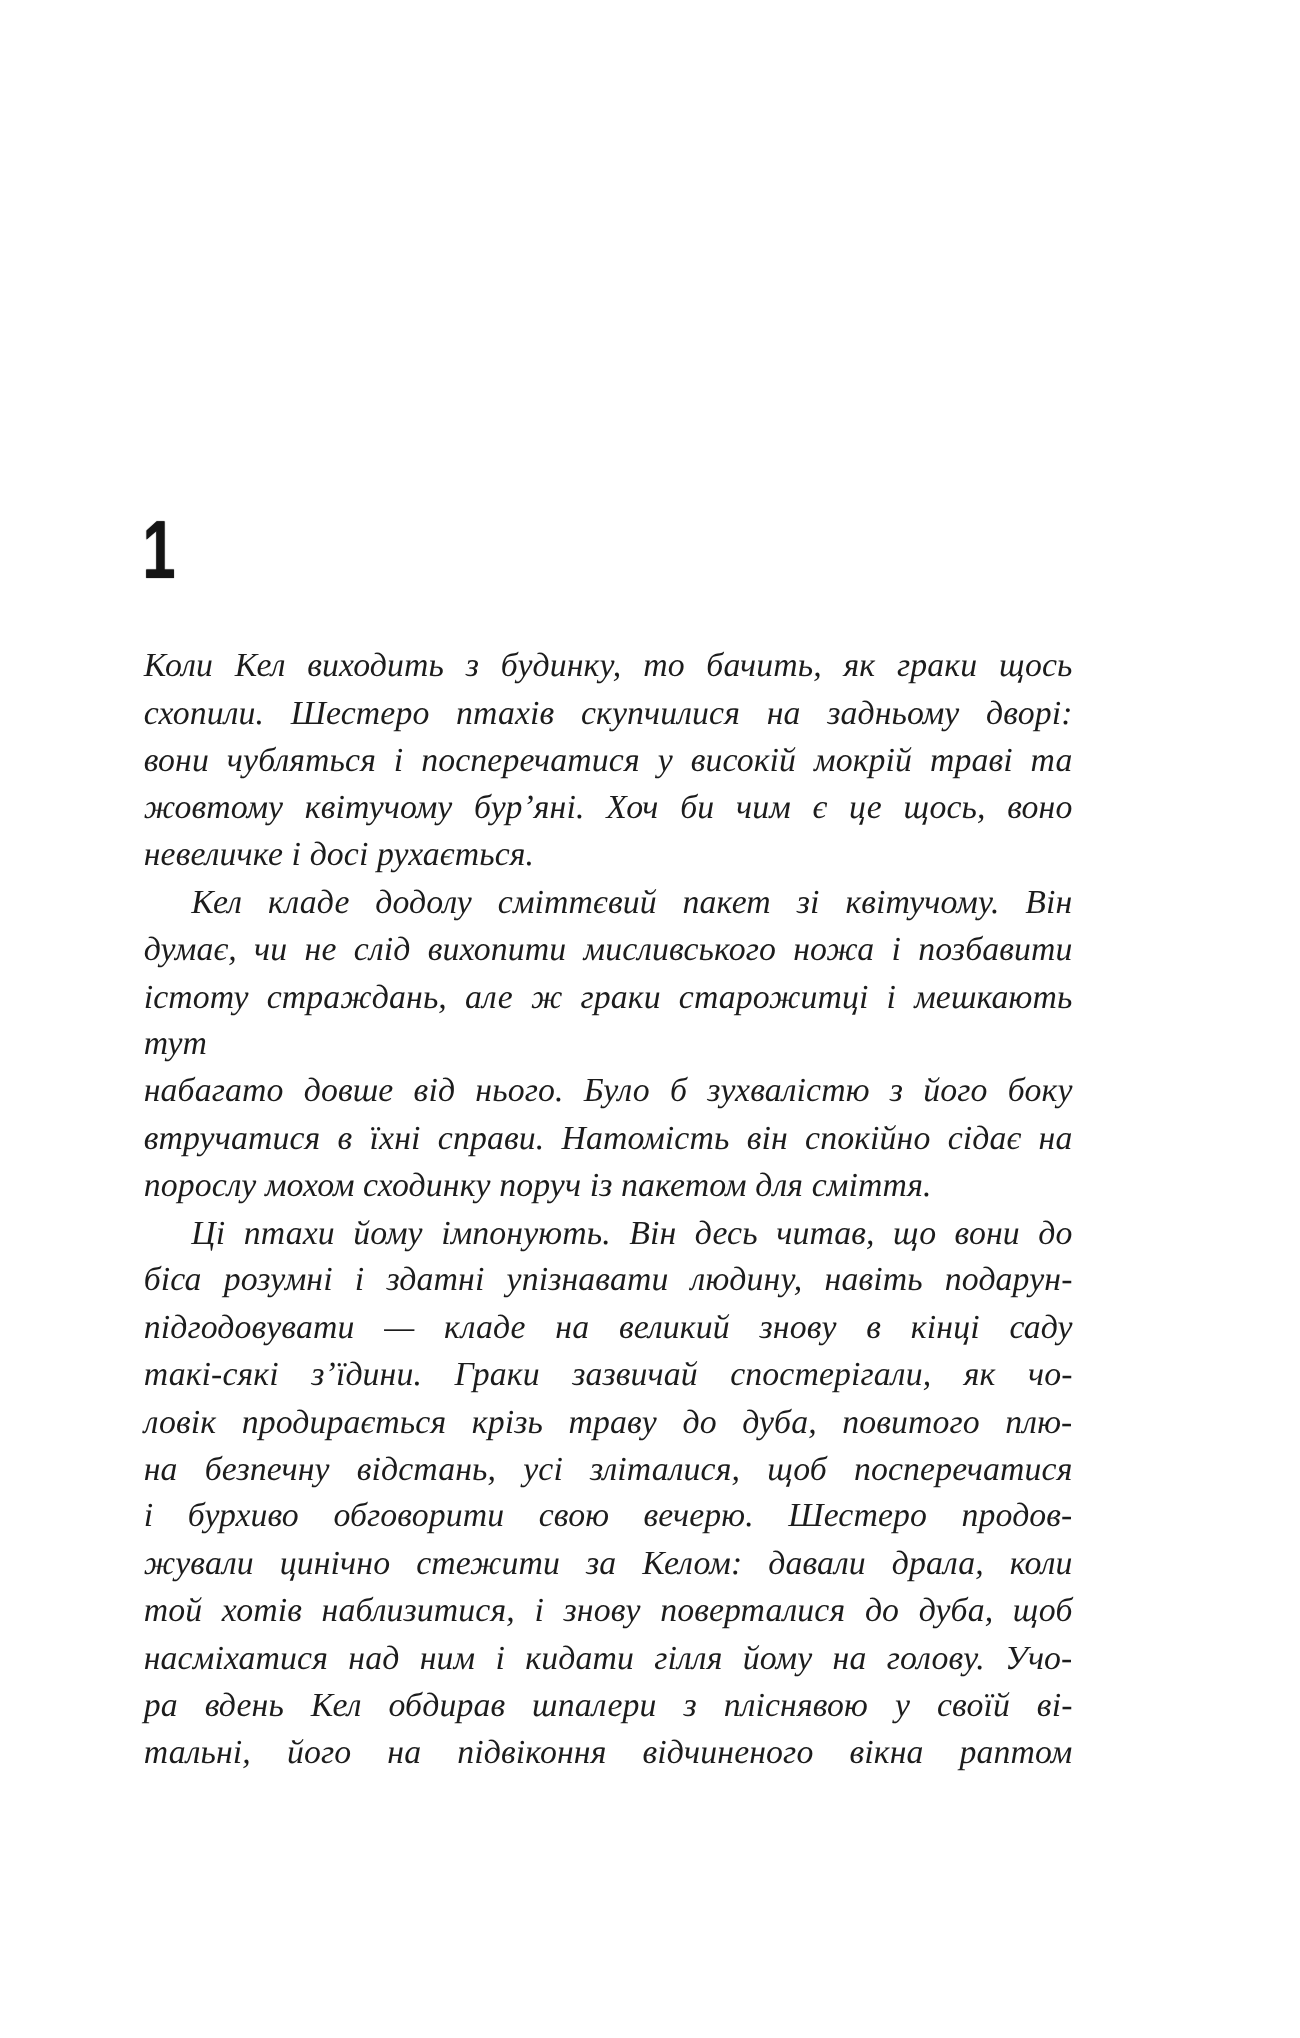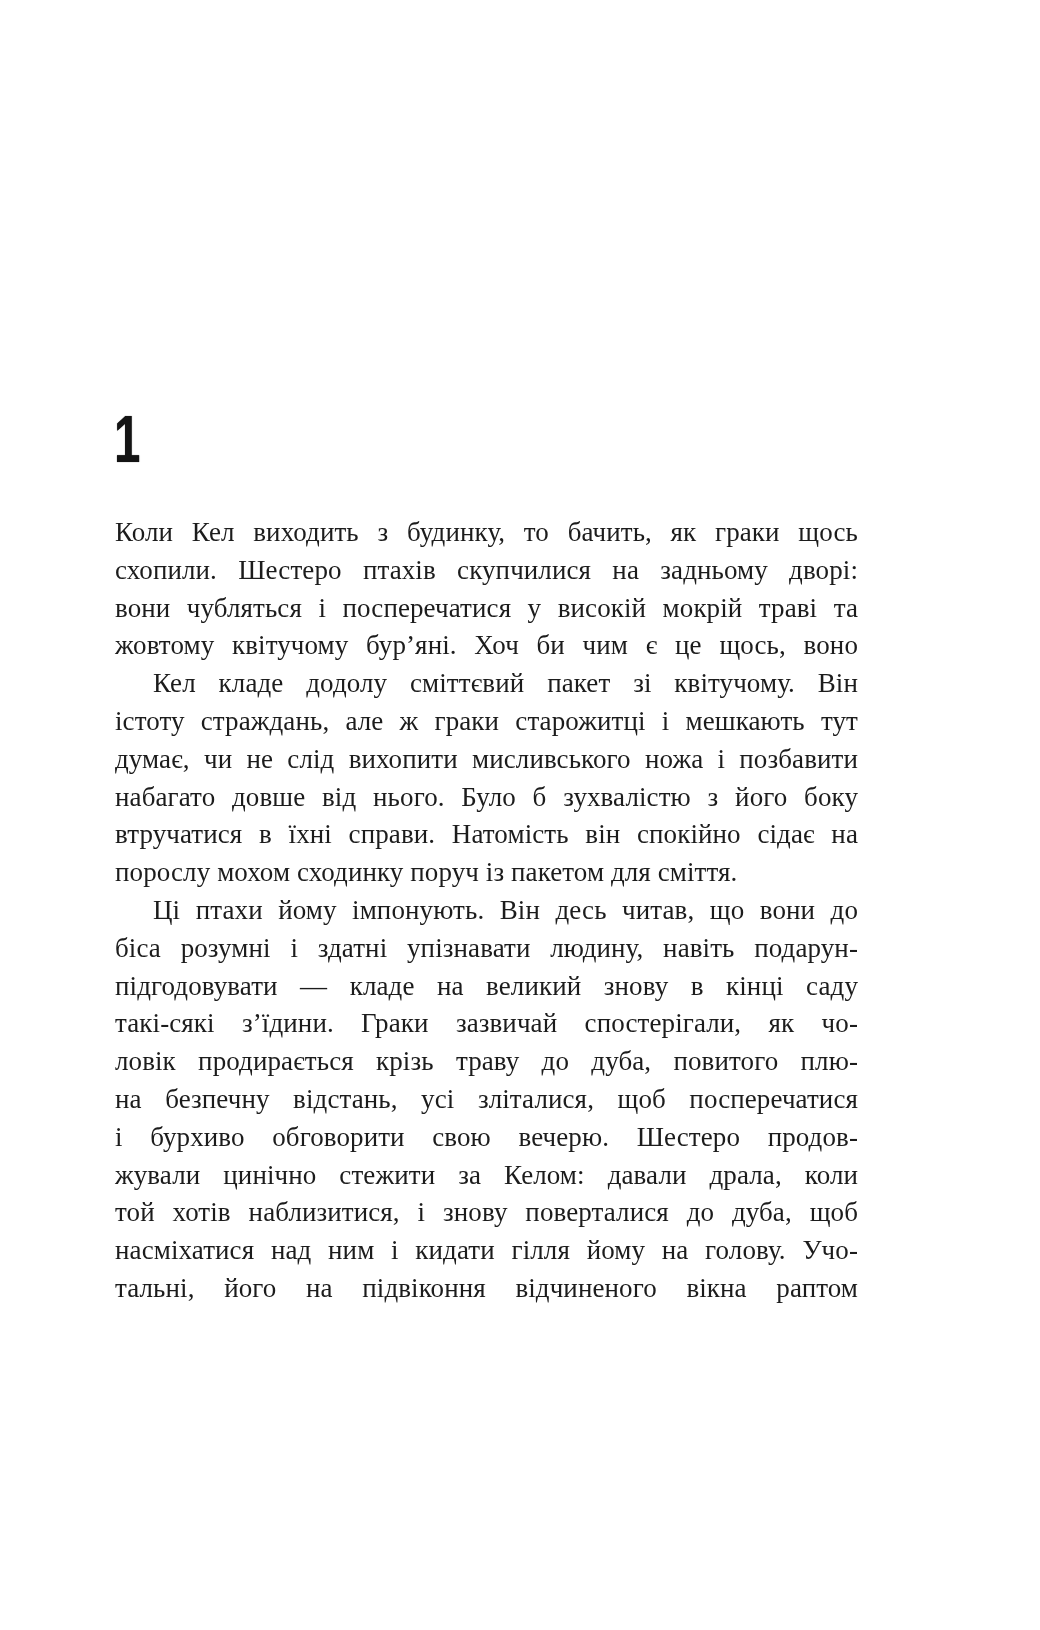--- a/index.html
+++ b/index.html
@@ -43,55 +43,58 @@
   }
   .paragraph {
     margin: 0;
     padding: 0;
   }
   .text-line {
     line-height: 37.8px;
     text-align: justify;
     text-align-last: justify;
     letter-spacing: 0.1px;
+    font-style: italic;
   }
   .text-line.last {
     text-align-last: left;
   }
   .text-line.first-indent {
     text-indent: 38px;
   }
 </style>
 </head>
 <body>
 
 <div class="book-page">
   <div class="chapter-number">1</div>
   <div class="body-text">
       <div class="paragraph">
         <div class="text-line">Коли Кел виходить з будинку, то бачить, як граки щось</div>
         <div class="text-line">схопили. Шестеро птахів скупчилися на задньому дворі:</div>
         <div class="text-line">вони чубляться і посперечатися у високій мокрій траві та</div>
         <div class="text-line">жовтому квітучому бур’яні. Хоч би чим є це щось, воно</div>
+        <div class="text-line last">невеличке і досі рухається.</div>
       </div>
       <div class="paragraph">
         <div class="text-line first-indent">Кел кладе додолу сміттєвий пакет зі квітучому. Він</div>
+        <div class="text-line">думає, чи не слід вихопити мисливського ножа і позбавити</div>
         <div class="text-line">істоту страждань, але ж граки старожитці і мешкають тут</div>
-        <div class="text-line">думає, чи не слід вихопити мисливського ножа і позбавити</div>
         <div class="text-line">набагато довше від нього. Було б зухвалістю з його боку</div>
         <div class="text-line">втручатися в їхні справи. Натомість він спокійно сідає на</div>
         <div class="text-line last">порослу мохом сходинку поруч із пакетом для сміття.</div>
       </div>
       <div class="paragraph">
         <div class="text-line first-indent">Ці птахи йому імпонують. Він десь читав, що вони до</div>
         <div class="text-line">біса розумні і здатні упізнавати людину, навіть подарун-</div>
         <div class="text-line">підгодовувати — кладе на великий знову в кінці саду</div>
         <div class="text-line">такі-сякі з’їдини. Граки зазвичай спостерігали, як чо-</div>
         <div class="text-line">ловік продирається крізь траву до дуба, повитого плю-</div>
         <div class="text-line">на безпечну відстань, усі зліталися, щоб посперечатися</div>
         <div class="text-line">і бурхиво обговорити свою вечерю. Шестеро продов-</div>
         <div class="text-line">жували цинічно стежити за Келом: давали драла, коли</div>
         <div class="text-line">той хотів наблизитися, і знову поверталися до дуба, щоб</div>
         <div class="text-line">насміхатися над ним і кидати гілля йому на голову. Учо-</div>
+        <div class="text-line">ра вдень Кел обдирав шпалери з пліснявою у своїй ві-</div>
         <div class="text-line">тальні, його на підвіконня відчиненого вікна раптом</div>
       </div>
     </div>
 </div>
 
 </body></html>

